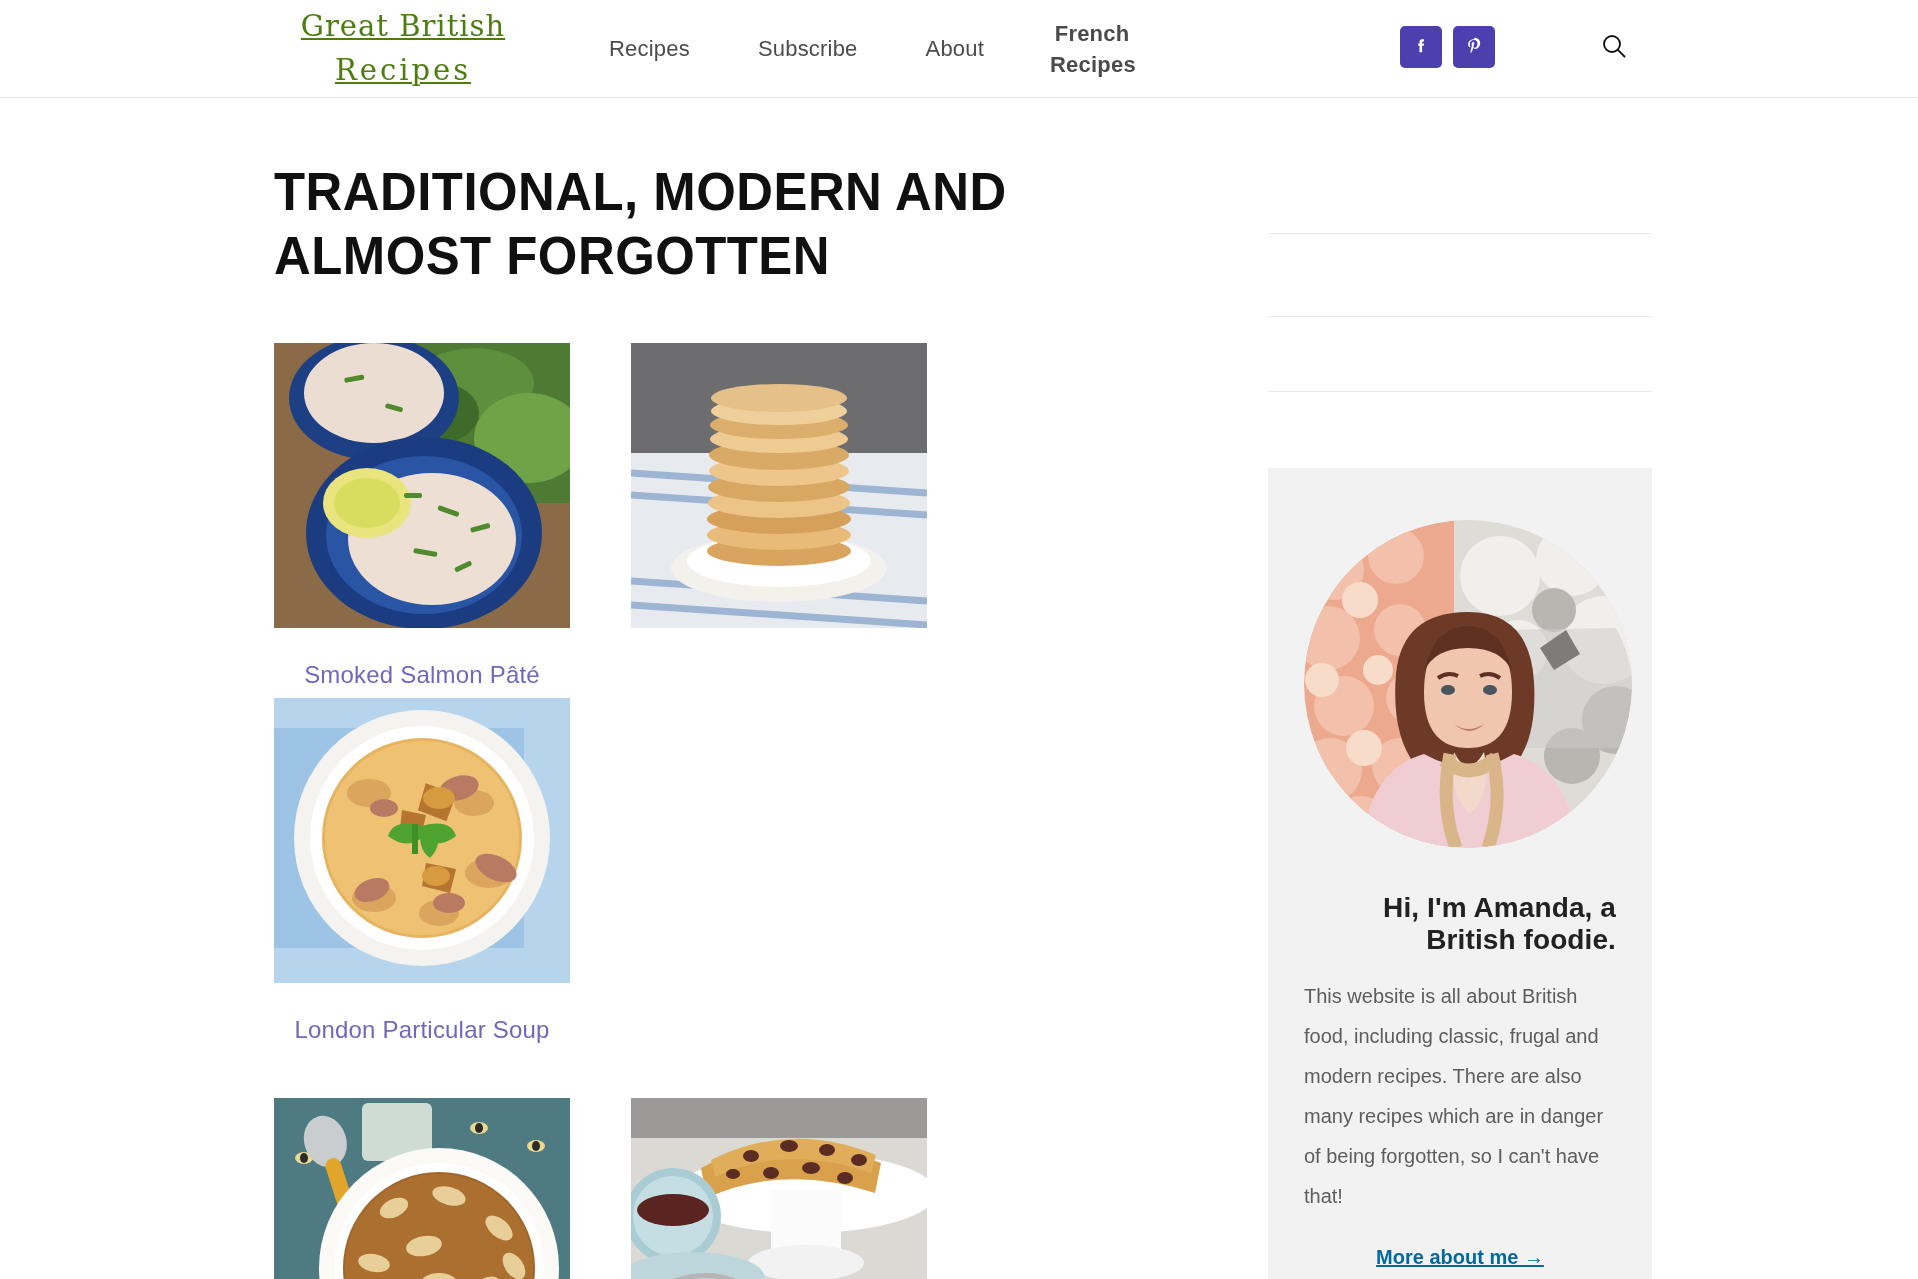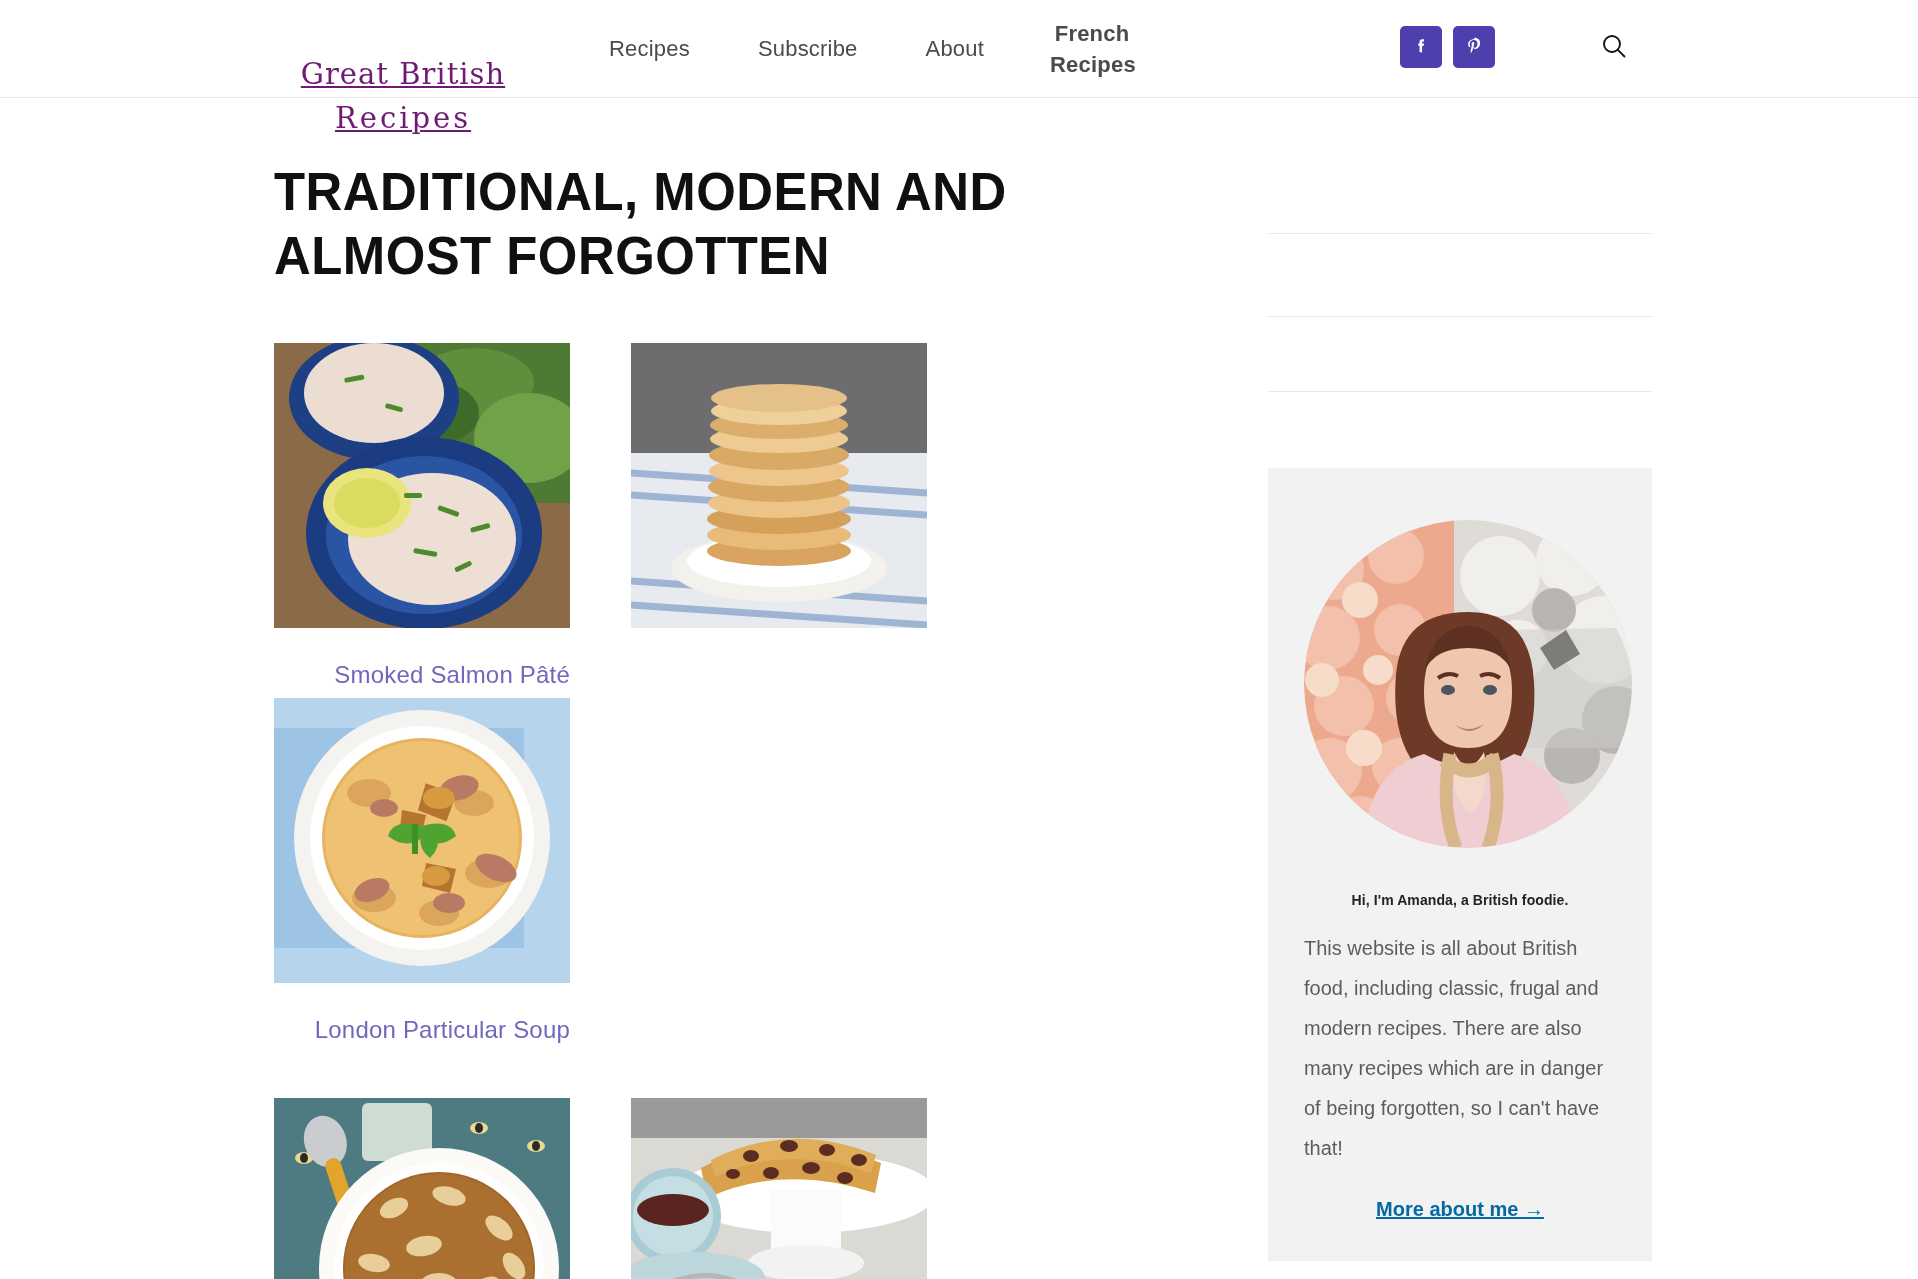--- a/index.html
+++ b/index.html
@@ -24,23 +24,22 @@
   .logo {
     position: absolute;
     left: 272px;
     top: 4px;
     width: 262px;
     text-align: center;
     font-family: "DejaVu Serif", serif;
     font-size: 29px;
     letter-spacing: 1px;
     line-height: 44px;
-    color: #701a75;
+    color: #4d7c0f;
     font-weight: 400;
-    margin-top: 48px;
   }
   .logo .l2 { letter-spacing: 3px; }
 
   .main-nav {
     position: absolute;
     left: 575px;
     top: 0;
     height: 97px;
     display: flex;
     align-items: center;
@@ -137,21 +136,21 @@
     width: 296px;
     height: 285px;
     overflow: hidden;
     background: #ddd;
     display: block;
   }
   .card-thumb svg { display: block; width: 296px; height: 285px; }
   .card-title {
     display: block;
     margin-top: 24px;
-    text-align: right;
+    text-align: center;
     font-size: 24px;
     line-height: 46px;
     font-weight: 300;
     color: #6f68bb;
     text-decoration: none;
     letter-spacing: 0.2px;
   }
 
   .row-spacer { height: 45px; width: 100%; }
 
@@ -186,24 +185,24 @@
     height: 328px;
     border-radius: 50%;
     overflow: hidden;
     margin: 0 auto;
     background: #e9e2dd;
   }
   .avatar svg { display: block; width: 328px; height: 328px; }
 
   .bio-heading {
     margin-top: 44px;
-    font-size: 14px;
+    font-size: 28px;
     font-weight: 700;
     color: #222;
-    text-align: center;
+    text-align: right;
     letter-spacing: 0.1px;
   }
   .bio-text {
     margin-top: 20px;
     font-size: 20px;
     line-height: 40px;
     font-weight: 300;
     color: #5d5d5d;
     text-align: left;
   }

